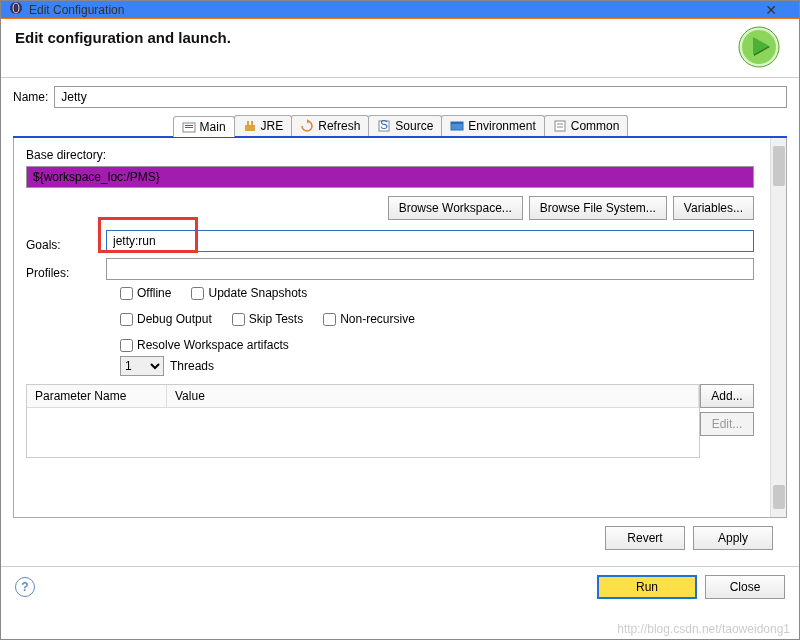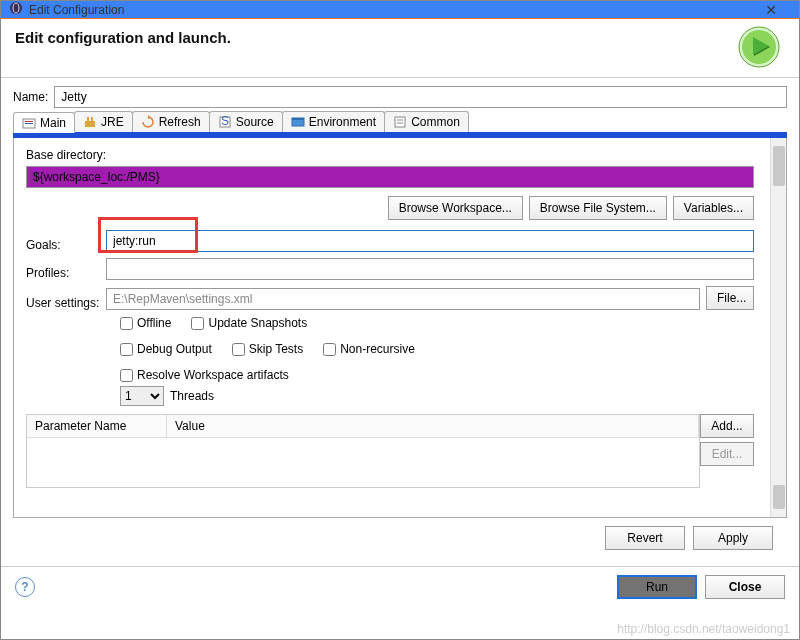--- a/index.html
+++ b/index.html
@@ -13,21 +13,21 @@
 .header { padding: 10px 14px; position: relative; height: 58px; background: #fff; }
 .header .heading { font-weight: bold; font-size: 15px; color: #111; }
 .header .run-icon { position: absolute; right: 18px; top: 6px; }
 
 .content { padding: 8px 12px; border-top: 1px solid #ccc; }
 
 .name-row { display: flex; align-items: center; margin-bottom: 6px; }
 .name-row label { margin-right: 6px; }
 .name-row input { flex: 1; height: 22px; padding: 2px 6px; border: 1px solid #999; }
 
-.tabstrip { display: flex; align-items: flex-end; border-bottom: 6px solid #1d4ed8; height: 24px; }
+.tabstrip { display: flex; align-items: flex-end; border-bottom: 2px solid #1d4ed8; height: 24px; justify-content: center; }
 .tab { display: flex; align-items: center; gap: 4px; padding: 3px 8px; border: 1px solid #aaa; border-bottom: none; background: #f5f5f5; margin-right: -1px; cursor: pointer; border-radius: 3px 3px 0 0; }
 .tab.active { background: #fff; position: relative; top: 1px; }
 .tab .ticon { width: 14px; height: 14px; display: inline-block; }
 
 .panel { border: 1px solid #aaa; border-top: none; padding: 10px 12px 10px 12px; position: relative; height: 380px; }
 .scrollbar { position: absolute; right: 0; top: 0; bottom: 0; width: 16px; background: #f0f0f0; border-left: 1px solid #ddd; }
 .sthumb { position: absolute; top: 8px; left: 2px; width: 12px; height: 40px; background: #c8c8c8; border-radius: 2px; }
 .sthumb2 { top: auto; bottom: 8px; height: 24px; }
 
 .field-label { margin-bottom: 4px; display: block; }
@@ -57,21 +57,21 @@
 .param-head { display: flex; border-bottom: 1px solid #ddd; background: #fafafa; }
 .param-head div { padding: 4px 8px; border-right: 1px solid #ddd; }
 .ph-name { width: 140px; }
 .ph-value { flex: 1; }
 .param-btns { display: flex; flex-direction: column; gap: 4px; width: 54px; }
 
 .footer-btns { display: flex; justify-content: flex-end; gap: 8px; padding: 8px 14px; }
 .bottom-row { display: flex; align-items: center; padding: 8px 14px; border-top: 1px solid #ccc; }
 .help-icon { width: 20px; height: 20px; border: 1.5px solid #5a8dc8; border-radius: 50%; color:#5a8dc8; display:flex; align-items:center; justify-content:center; font-weight:bold; cursor:pointer; }
 .bottom-row .spacer { flex: 1; }
-.btn.primary { border: 2px solid #1e6fd6; background: #737373; width: 80px; }
+.btn.primary { border: 2px solid #1e6fd6; background: #fde047; width: 100px; }
 .btn.wide { width: 80px; }
 
 .watermark { position: absolute; right: 10px; bottom: 4px; color: #ccc; font-size: 12px; pointer-events:none; }
 </style>
 </head>
 <body>
 
 <div class="titlebar">
   <span class="icon">
     <svg width="14" height="14" viewBox="0 0 14 14">
@@ -168,25 +168,20 @@
       <label>Goals:</label>
       <input class="row-input" type="text" value="jetty:run" style="">
       <div class="highlight-box" style="left:72px; top:-13px; width:100px; height:36px;"></div>
     </div>
 
     <div class="form-row">
       <label>Profiles:</label>
       <input class="row-input plain" type="text" value="" style="">
     </div>
 
-    <div class="form-row">
-      <label>User settings:</label>
-      <input class="row-input ro" type="text" readonly="" style="margin-right: 0px;" value="E:\RepMaven\settings.xml">
-      <button class="btn file-btn">File...</button>
-    </div>
 
     <div class="check-grid">
       <label class="check-item">
           <input type="checkbox" style="">
           <span>Offline</span>
         </label>
       <label class="check-item">
           <input type="checkbox" style="">
           <span>Update Snapshots</span>
         </label>
@@ -232,16 +227,16 @@
   <div class="footer-btns">
     <button class="btn wide">Revert</button>
     <button class="btn wide">Apply</button>
   </div>
 </div>
 
 <div class="bottom-row">
   <div class="help-icon">?</div>
   <div class="spacer"></div>
   <button class="btn primary">Run</button>
-  <button class="btn wide" style="margin-left:8px;font-weight:bold;">Close</button>
+  <button class="btn wide" style="margin-left:8px;">Close</button>
 </div>
 
 <div class="watermark">http://blog.csdn.net/taoweidong1</div>
 
 </body></html>

